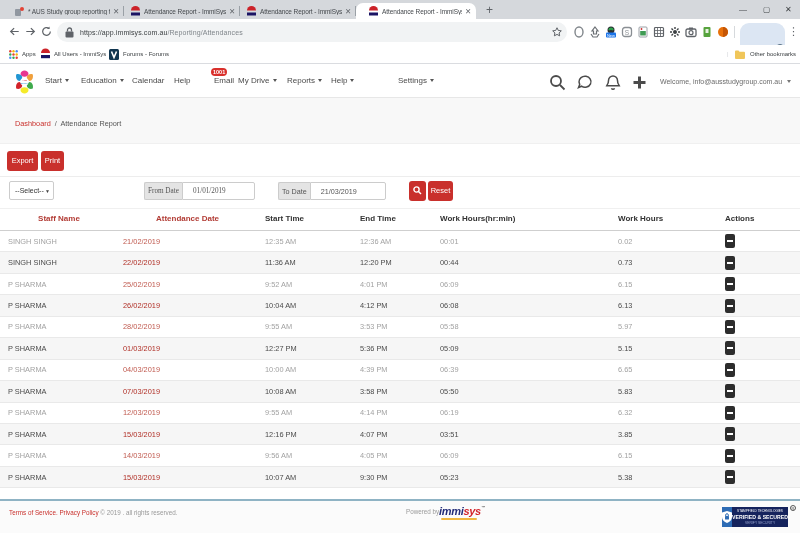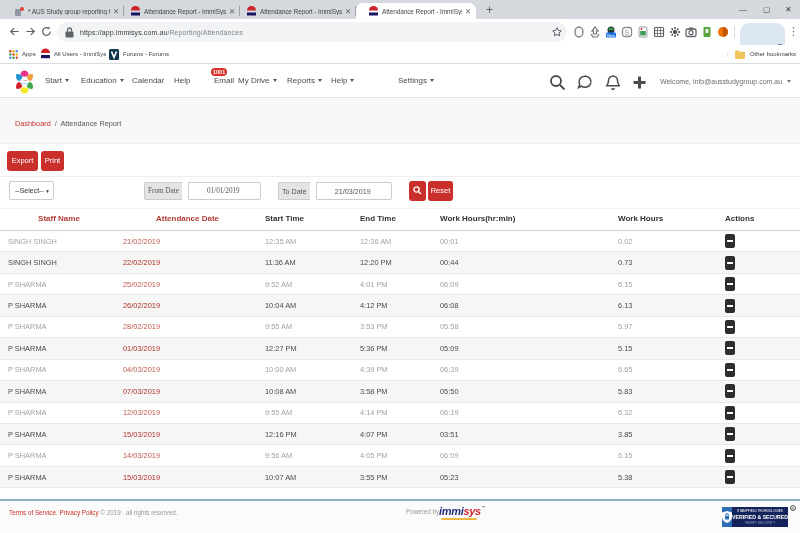--- a/index.html
+++ b/index.html
@@ -38,21 +38,21 @@
 
 .crumbband { height:46px; background:#f8f8f8; border-bottom:1px solid #f0f0f0; position:relative; }
 .crumb { position:absolute; left:15px; top:21px; font-size:7.3px; color:#666; }
 .crumb a { color:#c9302c; text-decoration:none; }
 
 .btn { display:inline-block; background:#c9302c; color:#fff; border-radius:3px; font-size:7.5px; text-align:center; }
 .btnrow { position:relative; height:32px; background:#fff; }
 .filterrow { position:relative; height:32px; background:#fff; border-top:1px solid #ededed; }
 .inpgrp { position:absolute; display:flex; height:18px; font-size:7.2px; }
 .inpgrp .lab { background:#e4e4e4; border:1px solid #ccc; border-right:none; color:#555; display:flex; align-items:center; padding:0 3px; border-radius:2px 0 0 2px; }
-.inpgrp .inp { background:#fff; border:1px solid #ccc; color:#555; display:flex; align-items:center; padding:0 18px; border-radius:0 2px 2px 0;margin-left:6px; }
+.inpgrp .inp { background:#fff; border:1px solid #ccc; color:#555; display:flex; align-items:center; padding:0 10px; border-radius:0 2px 2px 0; }
 
 table.rep { width:800px; border-collapse:collapse; table-layout:fixed; }
 table.rep { border-top:1px solid #f0f0f0; }
 table.rep th { font-size:8px; font-weight:bold; color:#333; text-align:left; padding:0 0 0 8px; height:22px; border-bottom:1px solid #cfcfcf; vertical-align:top; padding-top:5px; }
 table.rep th.red { color:#b23c35;text-align:center; }
 table.rep td { font-size:7.4px; padding:0 0 0 8px; height:21.45px; border-bottom:1px solid #e9e9e9; }
 tr.lite td { color:#a2a2a2; background:#fff; }
 tr.dark td { color:#4a4a4a; background:#f6f6f6; }
 tr.lite td.dt { color:#c05b50; padding-left:13px; }
 tr.dark td.dt { color:#b02f26; padding-left:13px; }
@@ -419,21 +419,21 @@
         <td>06:09</td>
         <td>6.15</td>
         <td>
           <div class="actbtn"></div>
         </td>
       </tr>
 <tr class="dark">
         <td>P SHARMA</td>
         <td class="dt">15/03/2019</td>
         <td>10:07 AM</td>
-        <td>3:55 PM</td>
+        <td>9:30 PM</td>
         <td>05:23</td>
         <td>5.38</td>
         <td>
           <div class="actbtn"></div>
         </td>
       </tr>
 </tbody>
 </table>
 <div class="footer">
   <div style="position:absolute;left:9px;top:8px;"><span style="color:#c9302c;">Terms of Service. Privacy Policy</span> © 2019 . all rights reserved.</div>

